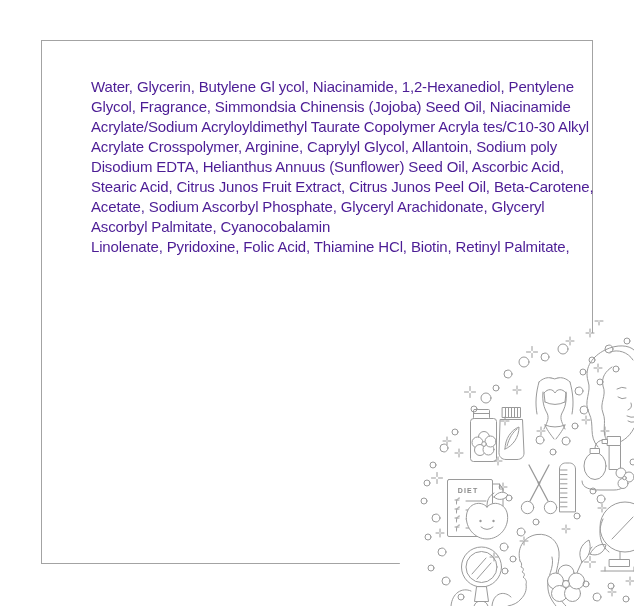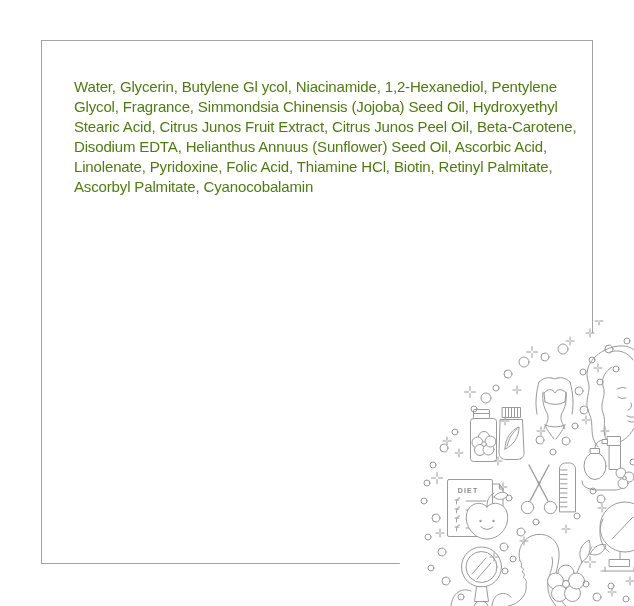--- a/index.html
+++ b/index.html
@@ -5,45 +5,48 @@
   html,body{margin:0;padding:0;}
   body{
     width:634px;height:606px;position:relative;background:#ffffff;overflow:hidden;
     font-family:"Liberation Sans","DejaVu Sans",sans-serif;
   }
   .frame{
     position:absolute;left:41px;top:40px;width:552px;height:524px;
     border:1px solid #a3a3a3;box-sizing:border-box;background:transparent;
   }
   .ingredients{
-    position:absolute;left:74px;top:77px;width:500px;
-    font-size:15px;line-height:20px;color:#4d7c0f;letter-spacing:-0.15px;
+    position:absolute;left:91px;top:77px;width:500px;
+    font-size:15px;line-height:20px;color:#4c1d95;letter-spacing:-0.15px;
     font-weight:400;
   }
   .ingredients div{white-space:nowrap;}
   .pattern{position:absolute;left:330px;top:320px;}
   .ln{fill:none;stroke:#9a9a9a;stroke-width:1;stroke-linecap:round;stroke-linejoin:round;}
   .ln2{fill:none;stroke:#9a9a9a;stroke-width:1.3;stroke-linecap:round;stroke-linejoin:round;}
   .wh{fill:#ffffff;stroke:#9a9a9a;stroke-width:1;stroke-linecap:round;stroke-linejoin:round;}
   .fg{fill:#9a9a9a;stroke:none;}
   .diet-text{font-family:"Liberation Sans",sans-serif;font-size:7px;font-weight:700;
     letter-spacing:1.2px;fill:#8a8a8a;}
 </style>
 </head>
 <body>
 
 <div class="frame"></div>
 
 <div class="ingredients">
   <div>Water, Glycerin, Butylene Gl ycol, Niacinamide, 1,2-Hexanediol, Pentylene</div>
-  <div>Glycol, Fragrance, Simmondsia Chinensis (Jojoba) Seed Oil, Hydroxyethyl</div>
+  <div>Glycol, Fragrance, Simmondsia Chinensis (Jojoba) Seed Oil, Niacinamide</div>
+  <div>Acrylate/Sodium Acryloyldimethyl Taurate Copolymer Acryla tes/C10-30 Alkyl</div>
+  <div>Acrylate Crosspolymer, Arginine, Caprylyl Glycol, Allantoin, Sodium poly</div>
+  <div>Disodium EDTA, Helianthus Annuus (Sunflower) Seed Oil, Ascorbic Acid,</div>
   <div>Stearic Acid, Citrus Junos Fruit Extract, Citrus Junos Peel Oil, Beta-Carotene,</div>
-  <div>Disodium EDTA, Helianthus Annuus (Sunflower) Seed Oil, Ascorbic Acid,</div>
+  <div>Acetate, Sodium Ascorbyl Phosphate, Glyceryl Arachidonate, Glyceryl</div>
+  <div>Ascorbyl Palmitate, Cyanocobalamin</div>
   <div>Linolenate, Pyridoxine, Folic Acid, Thiamine HCl, Biotin, Retinyl Palmitate,</div>
-  <div>Ascorbyl Palmitate, Cyanocobalamin</div>
 </div>
 
 <svg class="pattern" width="304" height="286" viewBox="330 320 304 286" aria-hidden="true">
   <defs>
     <g id="spk">
       <path class="ln" d="M0,-4 V-1 M0,1 V4 M-4,0 H-1 M1,0 H4"></path>
     </g>
     <g id="spk2">
       <path class="ln" d="M0,-5.5 V-1.5 M0,1.5 V5.5 M-5.5,0 H-1.5 M1.5,0 H5.5"></path>
     </g>

